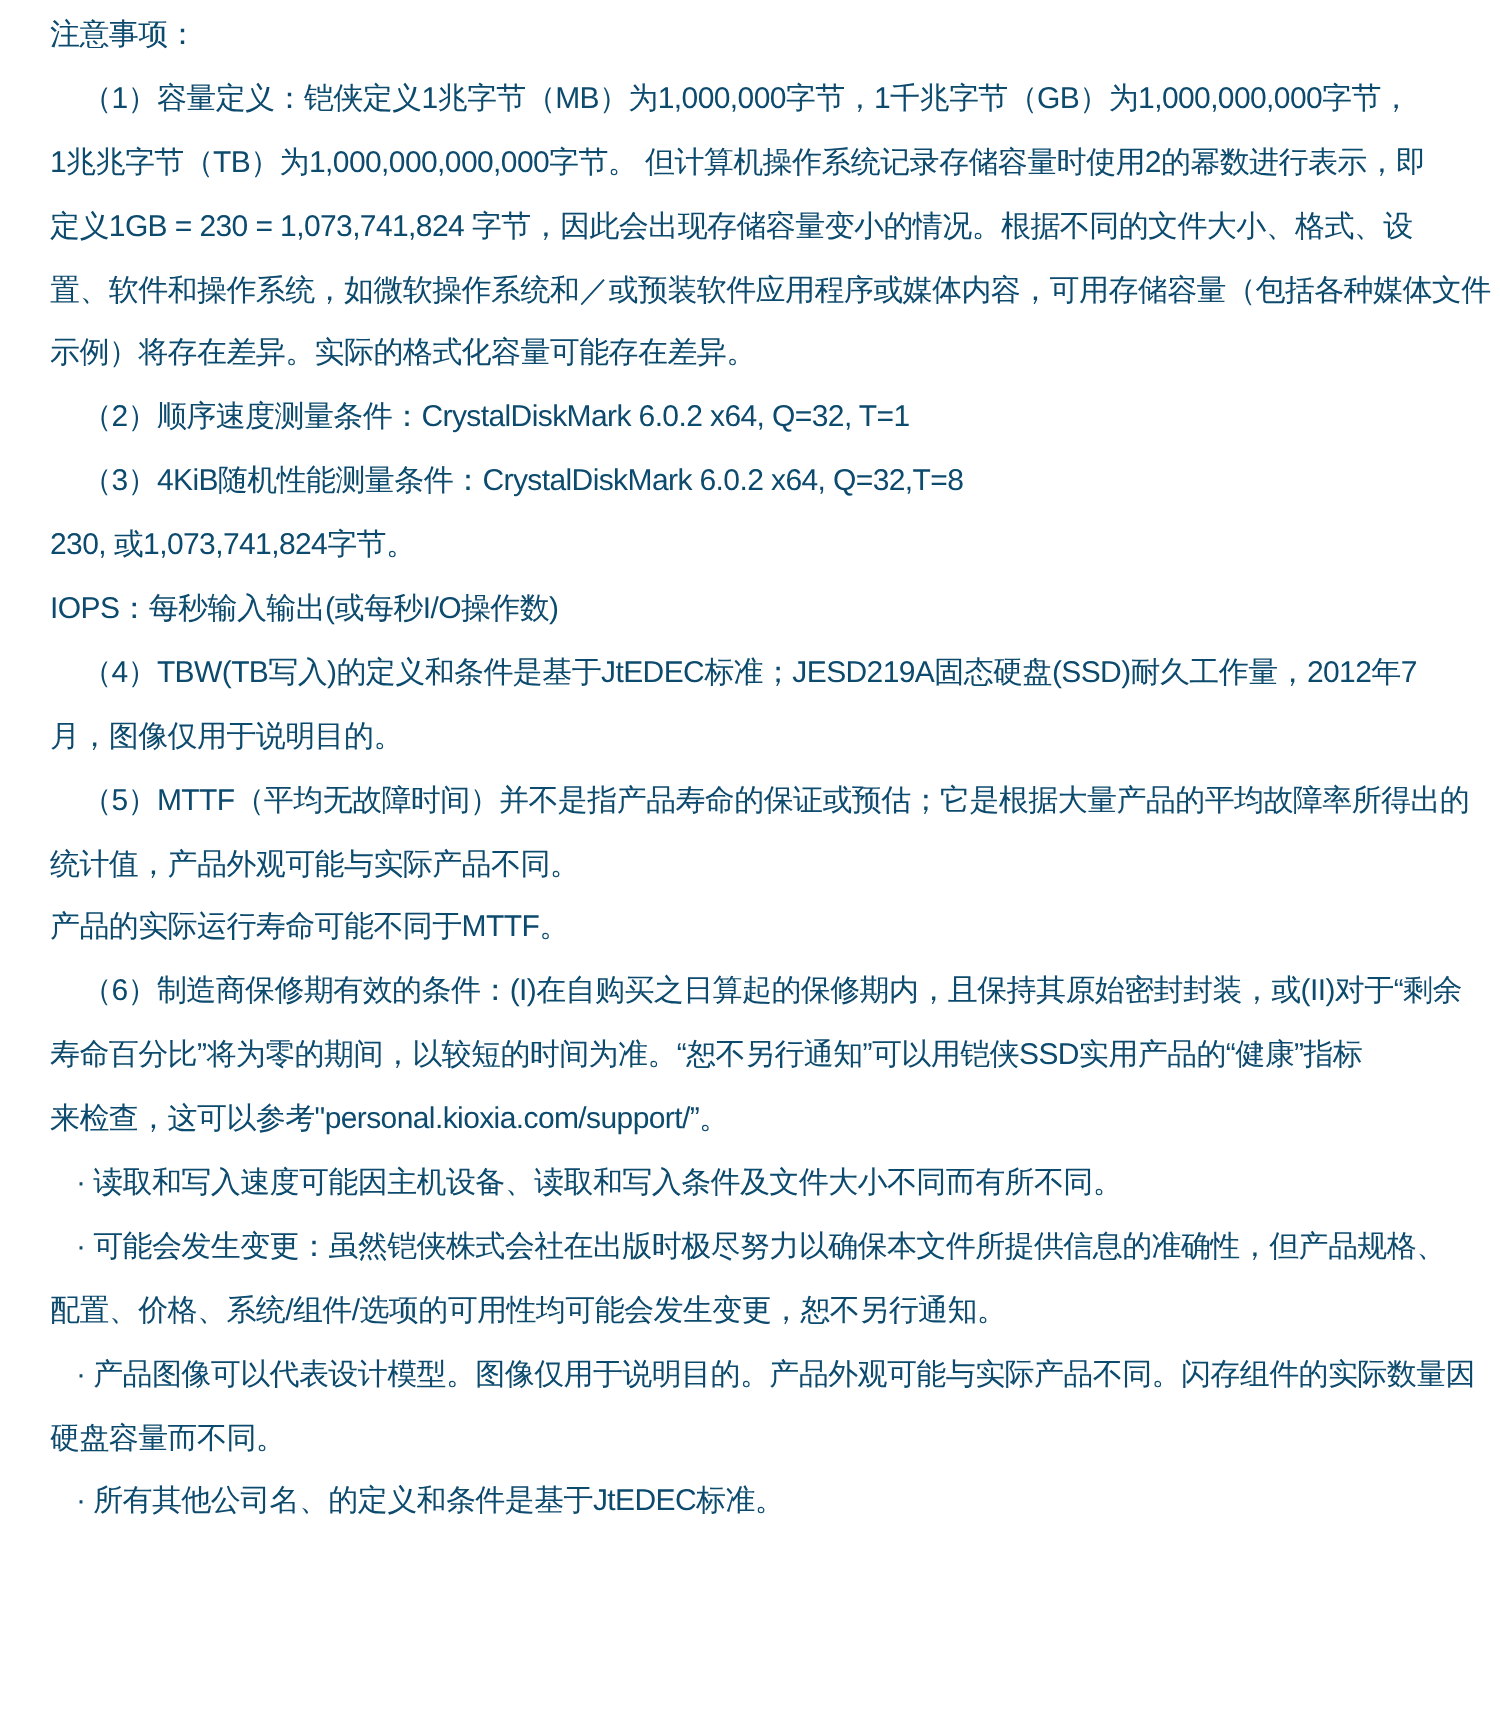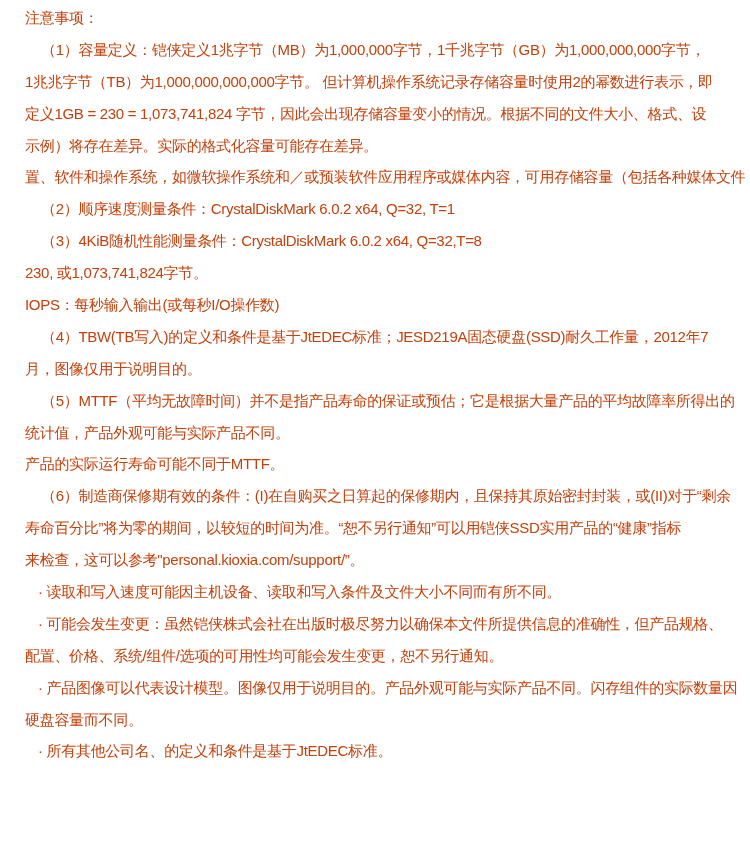--- a/index.html
+++ b/index.html
@@ -31,27 +31,27 @@
   .line.indent {
     padding-left: 16px;
   }
   .line.bullet {
     padding-left: 13px;
   }
 </style>
 </head>
 <body style="background: rgb(255, 255, 255);">
 
-<div class="page" style="color: #c2410c;">
+<div class="page" style="color: #0c4a6e;">
   <div class="line">注意事项：</div>
   <div class="line indent">（1）容量定义：铠侠定义1兆字节（MB）为1,000,000字节，1千兆字节（GB）为1,000,000,000字节，</div>
   <div class="line">1兆兆字节（TB）为1,000,000,000,000字节。 但计算机操作系统记录存储容量时使用2的幂数进行表示，即</div>
   <div class="line">定义1GB = 230 = 1,073,741,824 字节，因此会出现存储容量变小的情况。根据不同的文件大小、格式、设</div>
+  <div class="line">置、软件和操作系统，如微软操作系统和／或预装软件应用程序或媒体内容，可用存储容量（包括各种媒体文件</div>
   <div class="line">示例）将存在差异。实际的格式化容量可能存在差异。</div>
-  <div class="line">置、软件和操作系统，如微软操作系统和／或预装软件应用程序或媒体内容，可用存储容量（包括各种媒体文件</div>
   <div class="line indent">（2）顺序速度测量条件：CrystalDiskMark 6.0.2 x64, Q=32, T=1</div>
   <div class="line indent">（3）4KiB随机性能测量条件：CrystalDiskMark 6.0.2 x64, Q=32,T=8</div>
   <div class="line">230, 或1,073,741,824字节。</div>
   <div class="line">IOPS：每秒输入输出(或每秒I/O操作数)</div>
   <div class="line indent">（4）TBW(TB写入)的定义和条件是基于JtEDEC标准；JESD219A固态硬盘(SSD)耐久工作量，2012年7</div>
   <div class="line">月，图像仅用于说明目的。</div>
   <div class="line indent">（5）MTTF（平均无故障时间）并不是指产品寿命的保证或预估；它是根据大量产品的平均故障率所得出的</div>
   <div class="line">统计值，产品外观可能与实际产品不同。</div>
   <div class="line">产品的实际运行寿命可能不同于MTTF。</div>
   <div class="line indent">（6）制造商保修期有效的条件：(I)在自购买之日算起的保修期内，且保持其原始密封封装，或(II)对于“剩余</div>

